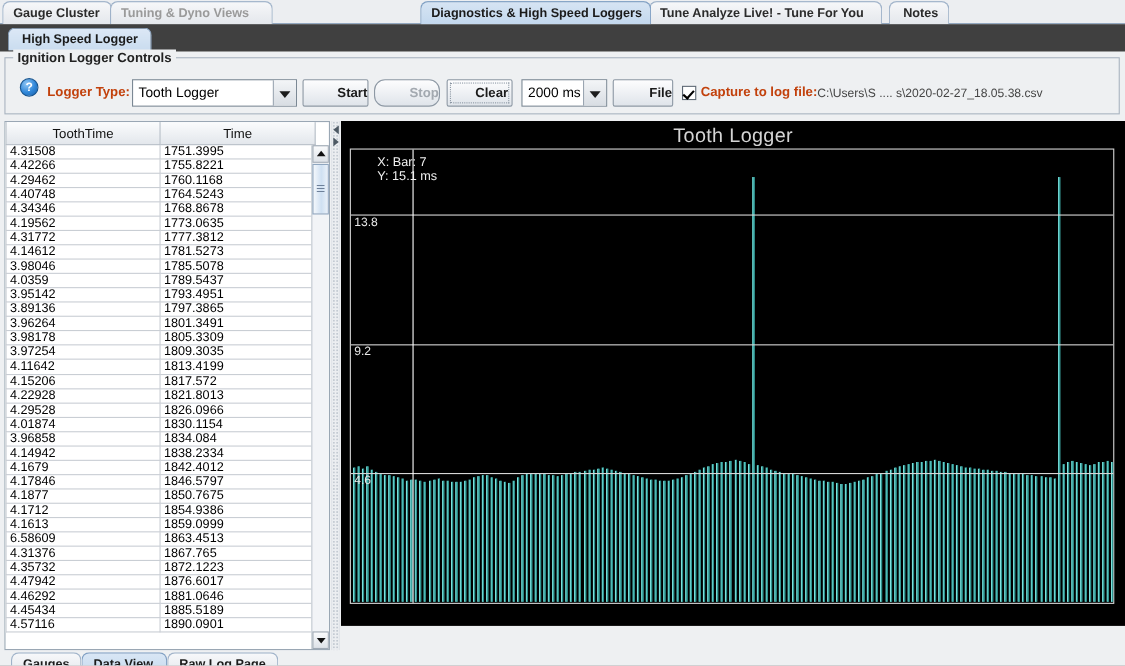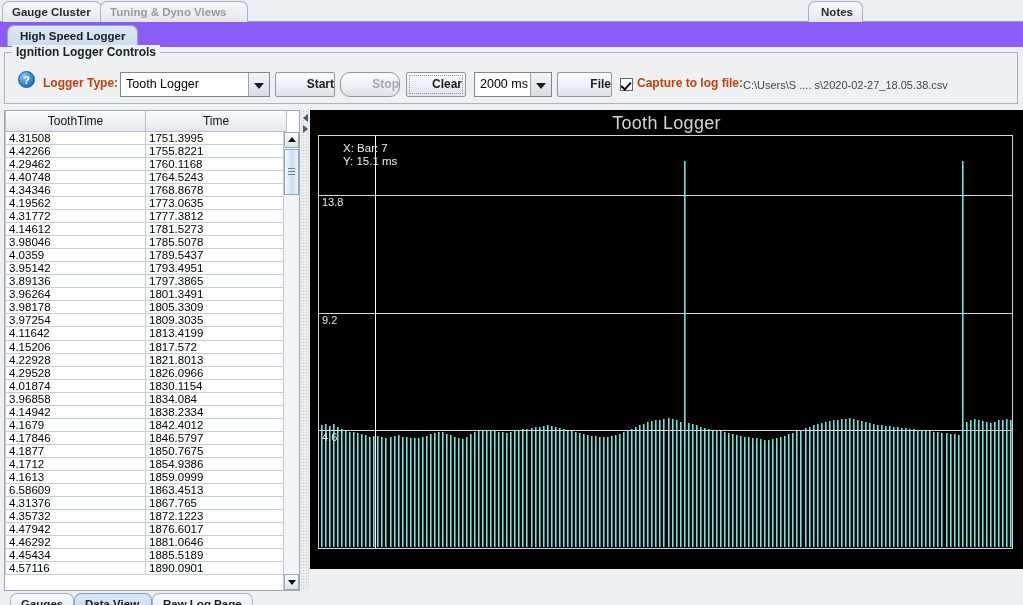--- a/index.html
+++ b/index.html
@@ -62,21 +62,21 @@
     border-color: #7e9ec2;
     z-index: 5;
   }
 
   
   .subtabrow {
     position: absolute;
     left: 0; top: 22px;
     width: 1023px;
     height: 25px;
-    background: #8b5cf6;
+    background: #404040;
     box-sizing: border-box;
   }
   .stab {
     position: absolute;
     left: 7px; top: 3px;
     height: 21px;
     line-height: 20px;
     padding: 0 12px;
     font-size: 11.5px;
     font-weight: bold;
@@ -449,20 +449,22 @@
 </head>
 <body>
 
 <div id="app">
 
   <div class="tabrow">
     <div class="tabrow-inner" id="top-tabs">
         <div class="ttab" style="left: 2px; width: 100px;">Gauge Cluster</div>
         <div class="ttab dim" style="left: 100px; width: 148px;">Tuning &amp; Dyno Views</div>
         <div class="ttab dim" style="left: 246px; width: 138px; margin-top: 24px;">Graphing &amp; Logging</div>
+        <div class="ttab active" style="left: 382px; width: 210px;">Diagnostics &amp; High Speed Loggers</div>
+        <div class="ttab" style="left: 590px; width: 212px;">Tune Analyze Live! - Tune For You</div>
         <div class="ttab" style="left: 808px; width: 55px; text-align: right;">Notes</div>
       </div>
   </div>
 
   <div class="subtabrow">
     <div class="stab">High Speed Logger</div>
   </div>
 
   <div class="panel">
 

